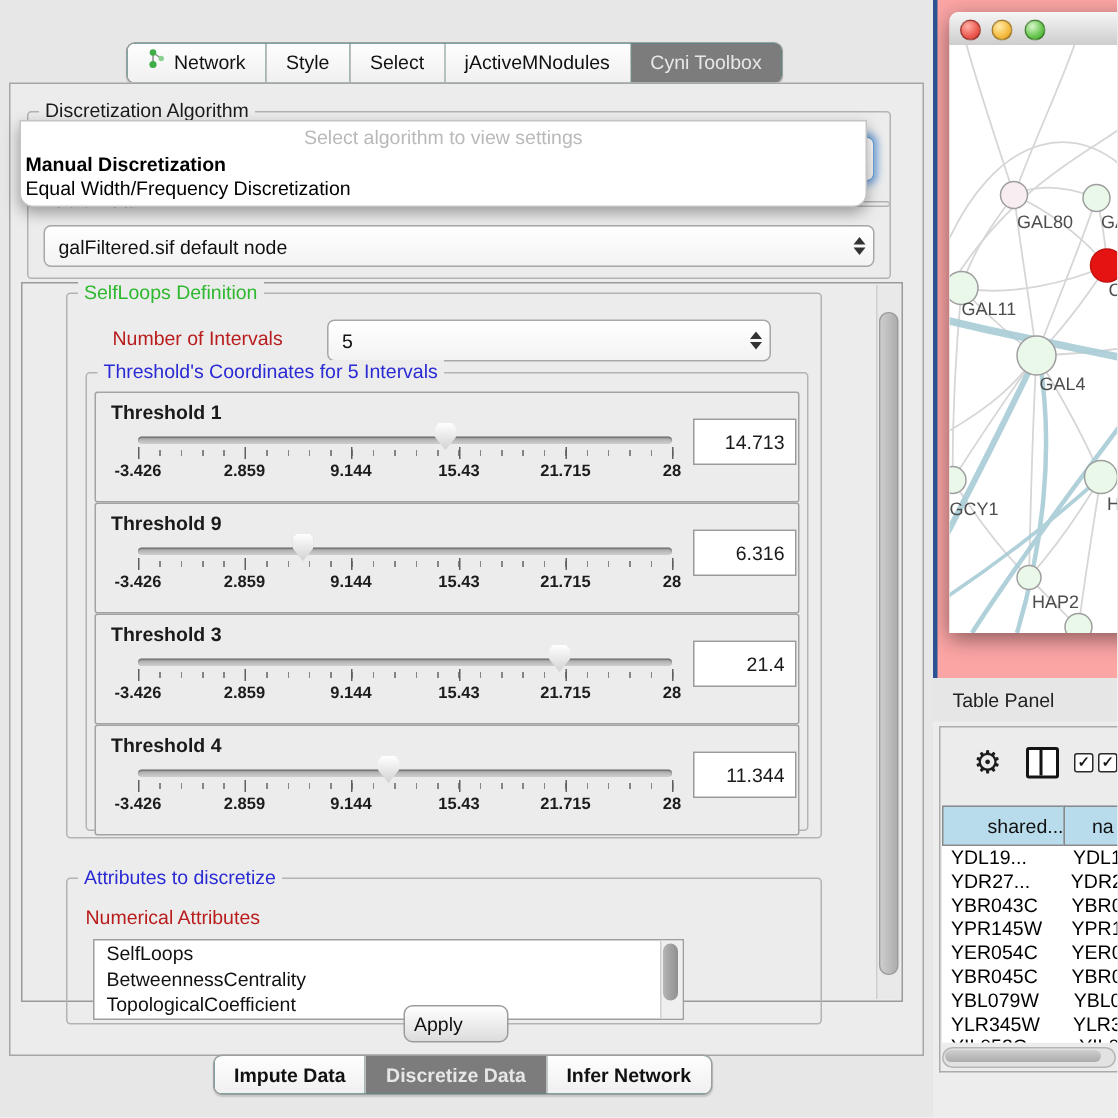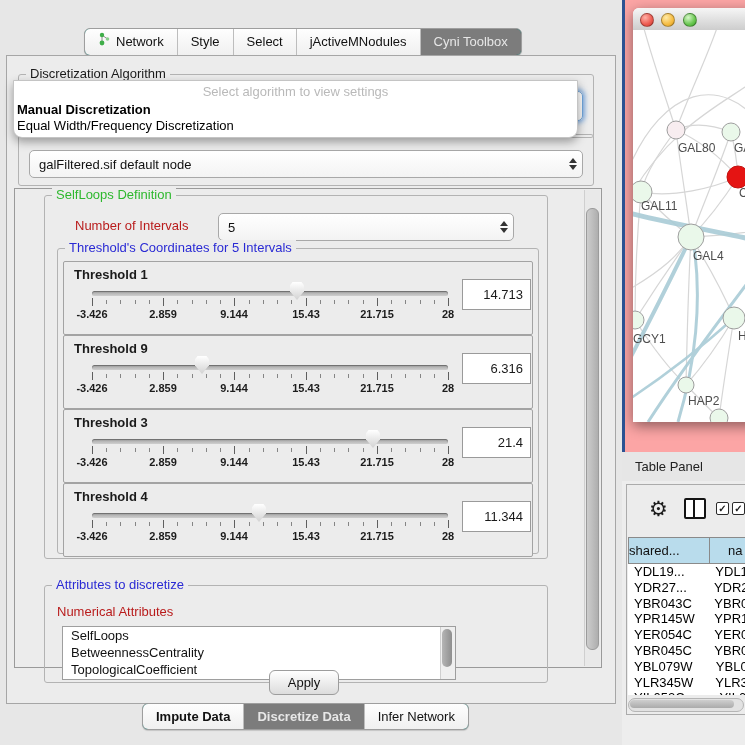--- a/index.html
+++ b/index.html
@@ -34,40 +34,40 @@
   .thr-panel{position:absolute;left:5px;width:468px;height:72px;border:1px solid #a3a3a3;border-radius:2px;background:#ececec}
   .thr-label{position:absolute;left:10px;top:5px;font-weight:bold}
   .track{position:absolute;left:28px;top:29px;width:356px;height:5px;border-radius:3px;background:linear-gradient(#a2a2a2,#cfcfcf);box-shadow:inset 0 1px 1px rgba(0,0,0,.35)}
   .thumb{position:absolute;top:20px;width:14px;height:18px;background:linear-gradient(#ffffff,#d2d2d2);clip-path:polygon(18% 0,82% 0,100% 18%,100% 52%,50% 100%,0 52%,0 18%);filter:drop-shadow(0 0 1px #777)}
   .mticks{position:absolute;left:28px;top:38px;width:357px;height:4px;background:repeating-linear-gradient(to right,#858585 0 1px,transparent 1px 14.24px)}
   .Mtick{position:absolute;top:36px;width:1px;height:8px;background:#5f5f5f}
   .slab{position:absolute;top:46px;width:64px;text-align:center;font-size:11px;font-weight:bold;color:#1c1c1c}
   .thr-value{position:absolute;left:398px;top:17px;width:60px;height:29px;background:#fff;border:1px solid #9a9a9a;line-height:29px;text-align:right;padding-right:7px;box-sizing:content-box}
   .listbox{position:absolute;background:#fff;border:1px solid #9e9e9e;overflow:hidden}
   .listbox .item{padding-left:8px;line-height:17px;color:#111}
-  .btn{position:absolute;background:linear-gradient(#ffffff,#dcdcdc);border:1px solid #9c9c9c;border-radius:6px;text-align:center;color:#111}
+  .btn{position:absolute;background:linear-gradient(#ffffff,#dcdcdc);border:1px solid #9c9c9c;border-radius:6px;text-align:left;color:#111}
 
   
   .right{position:absolute;left:622px;top:0;width:123px;height:745px;background:#ededed}
   .canvas{position:absolute;left:0;top:0;width:123px;height:452px;background:#fca5a5;border-left:3px solid #2c5292;box-sizing:border-box;overflow:hidden}
   .macwin{position:absolute;left:8px;top:8px;width:128px;height:414px;background:#fff;border-radius:6px 0 0 0;box-shadow:0 4px 14px rgba(0,0,0,.45)}
   .mactitle{position:absolute;left:0;top:0;right:0;height:22px;background:linear-gradient(#f6f6f6,#cdcdcd);border-bottom:1px solid #999;border-radius:6px 0 0 0}
   .light{position:absolute;top:5px;width:12px;height:12px;border-radius:50%;border:1px solid rgba(0,0,0,.3)}
   .l-red{background:radial-gradient(circle at 35% 30%,#ffb0a6,#ec5a50 60%,#ca3a30)}
   .l-yel{background:radial-gradient(circle at 35% 30%,#ffeaa6,#f5bb41 60%,#d69a20)}
   .l-grn{background:radial-gradient(circle at 35% 30%,#d7f6c9,#67c64e 60%,#3da32c)}
   .netcontent{position:absolute;left:0;top:22px;right:0;bottom:0;background:#fff;overflow:hidden}
   .tpheader{position:absolute;left:0;top:452px;width:123px;height:29px;background:#e6e6e6}
   .tpheader span{position:absolute;left:13px;line-height:29px;color:#222}
   .tpbody{position:absolute;left:4px;top:484px;width:119px;height:229px;background:#ececec;border:1px solid #ababab;border-right:none;overflow:hidden}
   .colicon{position:absolute;width:18px;height:17px;border:2px solid #141414;border-radius:2px;background:#fff}
   .colicon i{position:absolute;left:7px;top:0;bottom:0;width:2px;background:#141414}
   .cb{position:absolute;width:11px;height:11px;border:1.5px solid #2a2a2a;border-radius:2px;background:#fff;font-size:10px;font-weight:bold;line-height:11px;text-align:center}
   .cb::after{content:"\2713"}
-  .th-cell{position:absolute;top:0;height:25px;background:#b9dcec;border:1px solid #8a8a8a;line-height:25px;text-align:left;color:#111}
+  .th-cell{position:absolute;top:0;height:25px;background:#b9dcec;border:1px solid #8a8a8a;line-height:25px;text-align:right;color:#111}
   .trow{display:flex;height:15.8px;line-height:15.8px;background:#fff;color:#000}
   .trow .c1{width:82px;padding-left:6px;overflow:hidden;white-space:nowrap}
   .trow .c2{padding-left:4px;overflow:hidden;white-space:nowrap}
   .hscroll{position:absolute;left:1px;width:114px;height:12px;background:#e2e2e2;border:1px solid #b5b5b5;border-radius:7px}
   .hthumb{position:absolute;left:1px;top:1px;width:104px;height:8px;border-radius:5px;background:linear-gradient(#cfcfcf,#ababab)}
   svg text{font-family:"Liberation Sans",sans-serif;font-size:12px;fill:#4d4d4d}
 </style>
 </head>
 <body>
 
@@ -250,21 +250,21 @@
       <button class="btn" style="left:262px;top:614px;width:70px;height:25px;font-size:13px">Apply</button>
     </div>
 
     <div class="cp-tabs" style="left:142px;top:703px;height:25px">
       <div class="tab" style="line-height:25px;font-weight:bold">
           <span>Impute Data</span>
         </div>
       <div class="tab sel" style="line-height:25px;font-weight:bold">
           <span>Discretize Data</span>
         </div>
-      <div class="tab" style="line-height:25px;font-weight:normal">
+      <div class="tab" style="line-height:25px;font-weight:bold">
           <span>Infer Network</span>
         </div>
     </div>
   </div>
 
   <div class="right">
 
     <div class="canvas">
       <div class="macwin">
         <div class="mactitle">

